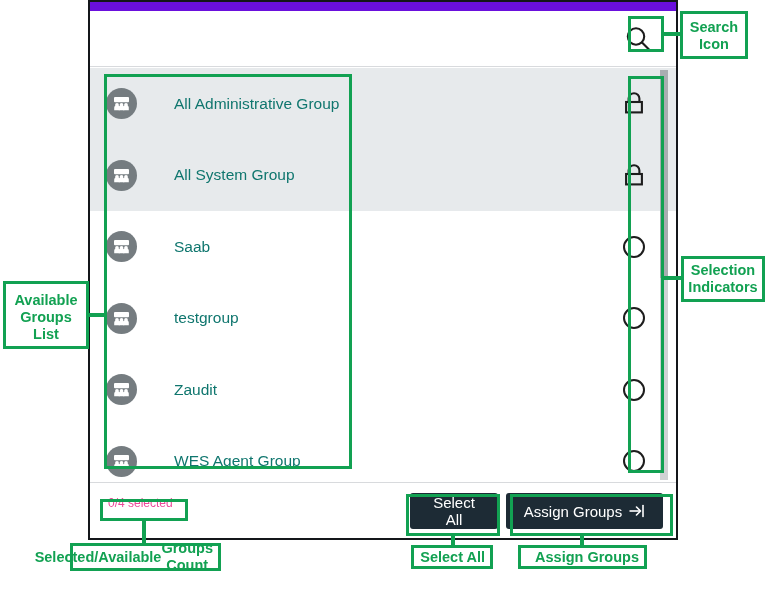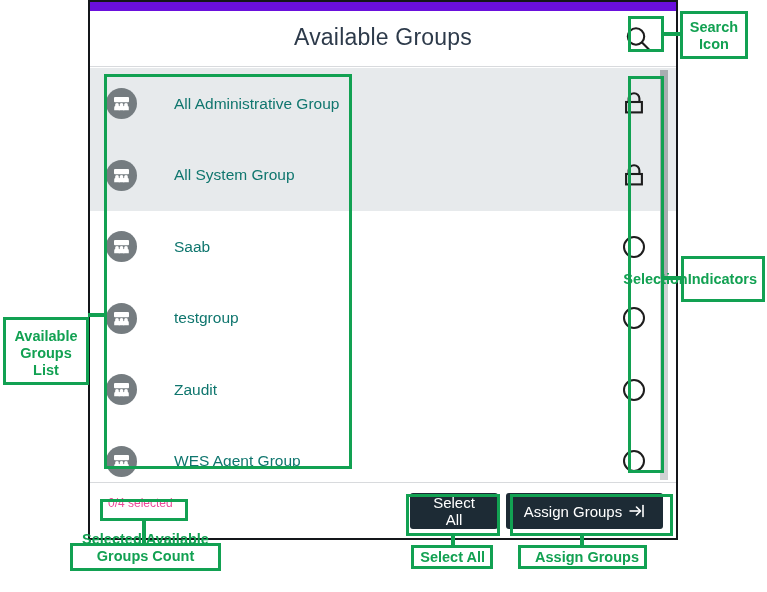--- a/index.html
+++ b/index.html
@@ -216,21 +216,20 @@
   }
 </style>
 </head>
 <body>
 
 <div id="app-panel">
 
   <div id="accent-bar"></div>
 
   <div id="panel-header">
-    <div id="panel-title">Available Groups</div>
 
     <div id="search-icon-btn">
       <svg width="32" height="32" viewBox="0 0 32 32">
         <circle cx="14" cy="13.5" r="8.2" fill="none" stroke="#1d1d1d" stroke-width="2.1"></circle>
         <line x1="20" y1="19.6" x2="27" y2="26.6" stroke="#1d1d1d" stroke-width="2.1" stroke-linecap="round"></line>
       </svg>
     </div>
   </div>
 
   <div id="groups-list">
@@ -371,36 +370,36 @@
 <div id="annotations">
 
   <div class="anno-box" style="left:628px; top:16px; width:36px; height:36px;"></div>
   <div class="anno-line" style="left:664px; top:32px; width:18px; height:4px;"></div>
   <div class="anno-label" style="left:680px; top:11px; width:68px; height:48px; flex-direction:column;">
     <span>Search Icon</span>
   </div>
 
   <div class="anno-box" style="left:104px; top:74px; width:248px; height:395px;"></div>
   <div class="anno-line" style="left:88px; top:313px; width:18px; height:4px;"></div>
-  <div class="anno-label" style="left:3px; top:281px; width:86px; height:68px; flex-direction:column;margin-top:36px;">
+  <div class="anno-label" style="left:3px; top:281px; width:86px; height:68px; flex-direction:column;">
     <span>Available</span>
     <span>Groups</span>
     <span>List</span>
   </div>
 
   <div class="anno-box" style="left:628px; top:76px; width:36px; height:397px;"></div>
   <div class="anno-line" style="left:664px; top:276px; width:22px; height:4px;"></div>
-  <div class="anno-label" style="left:681px; top:256px; width:84px; height:46px; flex-direction:row;">
+  <div class="anno-label" style="left:681px; top:256px; width:84px; height:46px; flex-direction:column;">
     <span>Selection</span>
     <span>Indicators</span>
   </div>
 
   <div class="anno-box" style="left:100px; top:499px; width:88px; height:22px;"></div>
   <div class="anno-line" style="left:142px; top:521px; width:4px; height:22px;"></div>
-  <div class="anno-label" style="left:70px; top:543px; width:151px; height:28px; flex-direction:column;">
+  <div class="anno-label" style="left:70px; top:543px; width:151px; height:28px; flex-direction:row;">
     <span>Selected/Available</span>
     <span>Groups Count</span>
   </div>
 
   <div class="anno-box" style="left:406px; top:494px; width:94px; height:42px;"></div>
   <div class="anno-line" style="left:451px; top:536px; width:4px; height:10px;"></div>
   <div class="anno-label" style="left:411px; top:545px; width:82px; height:24px;">
     <span>Select All</span>
   </div>
 

